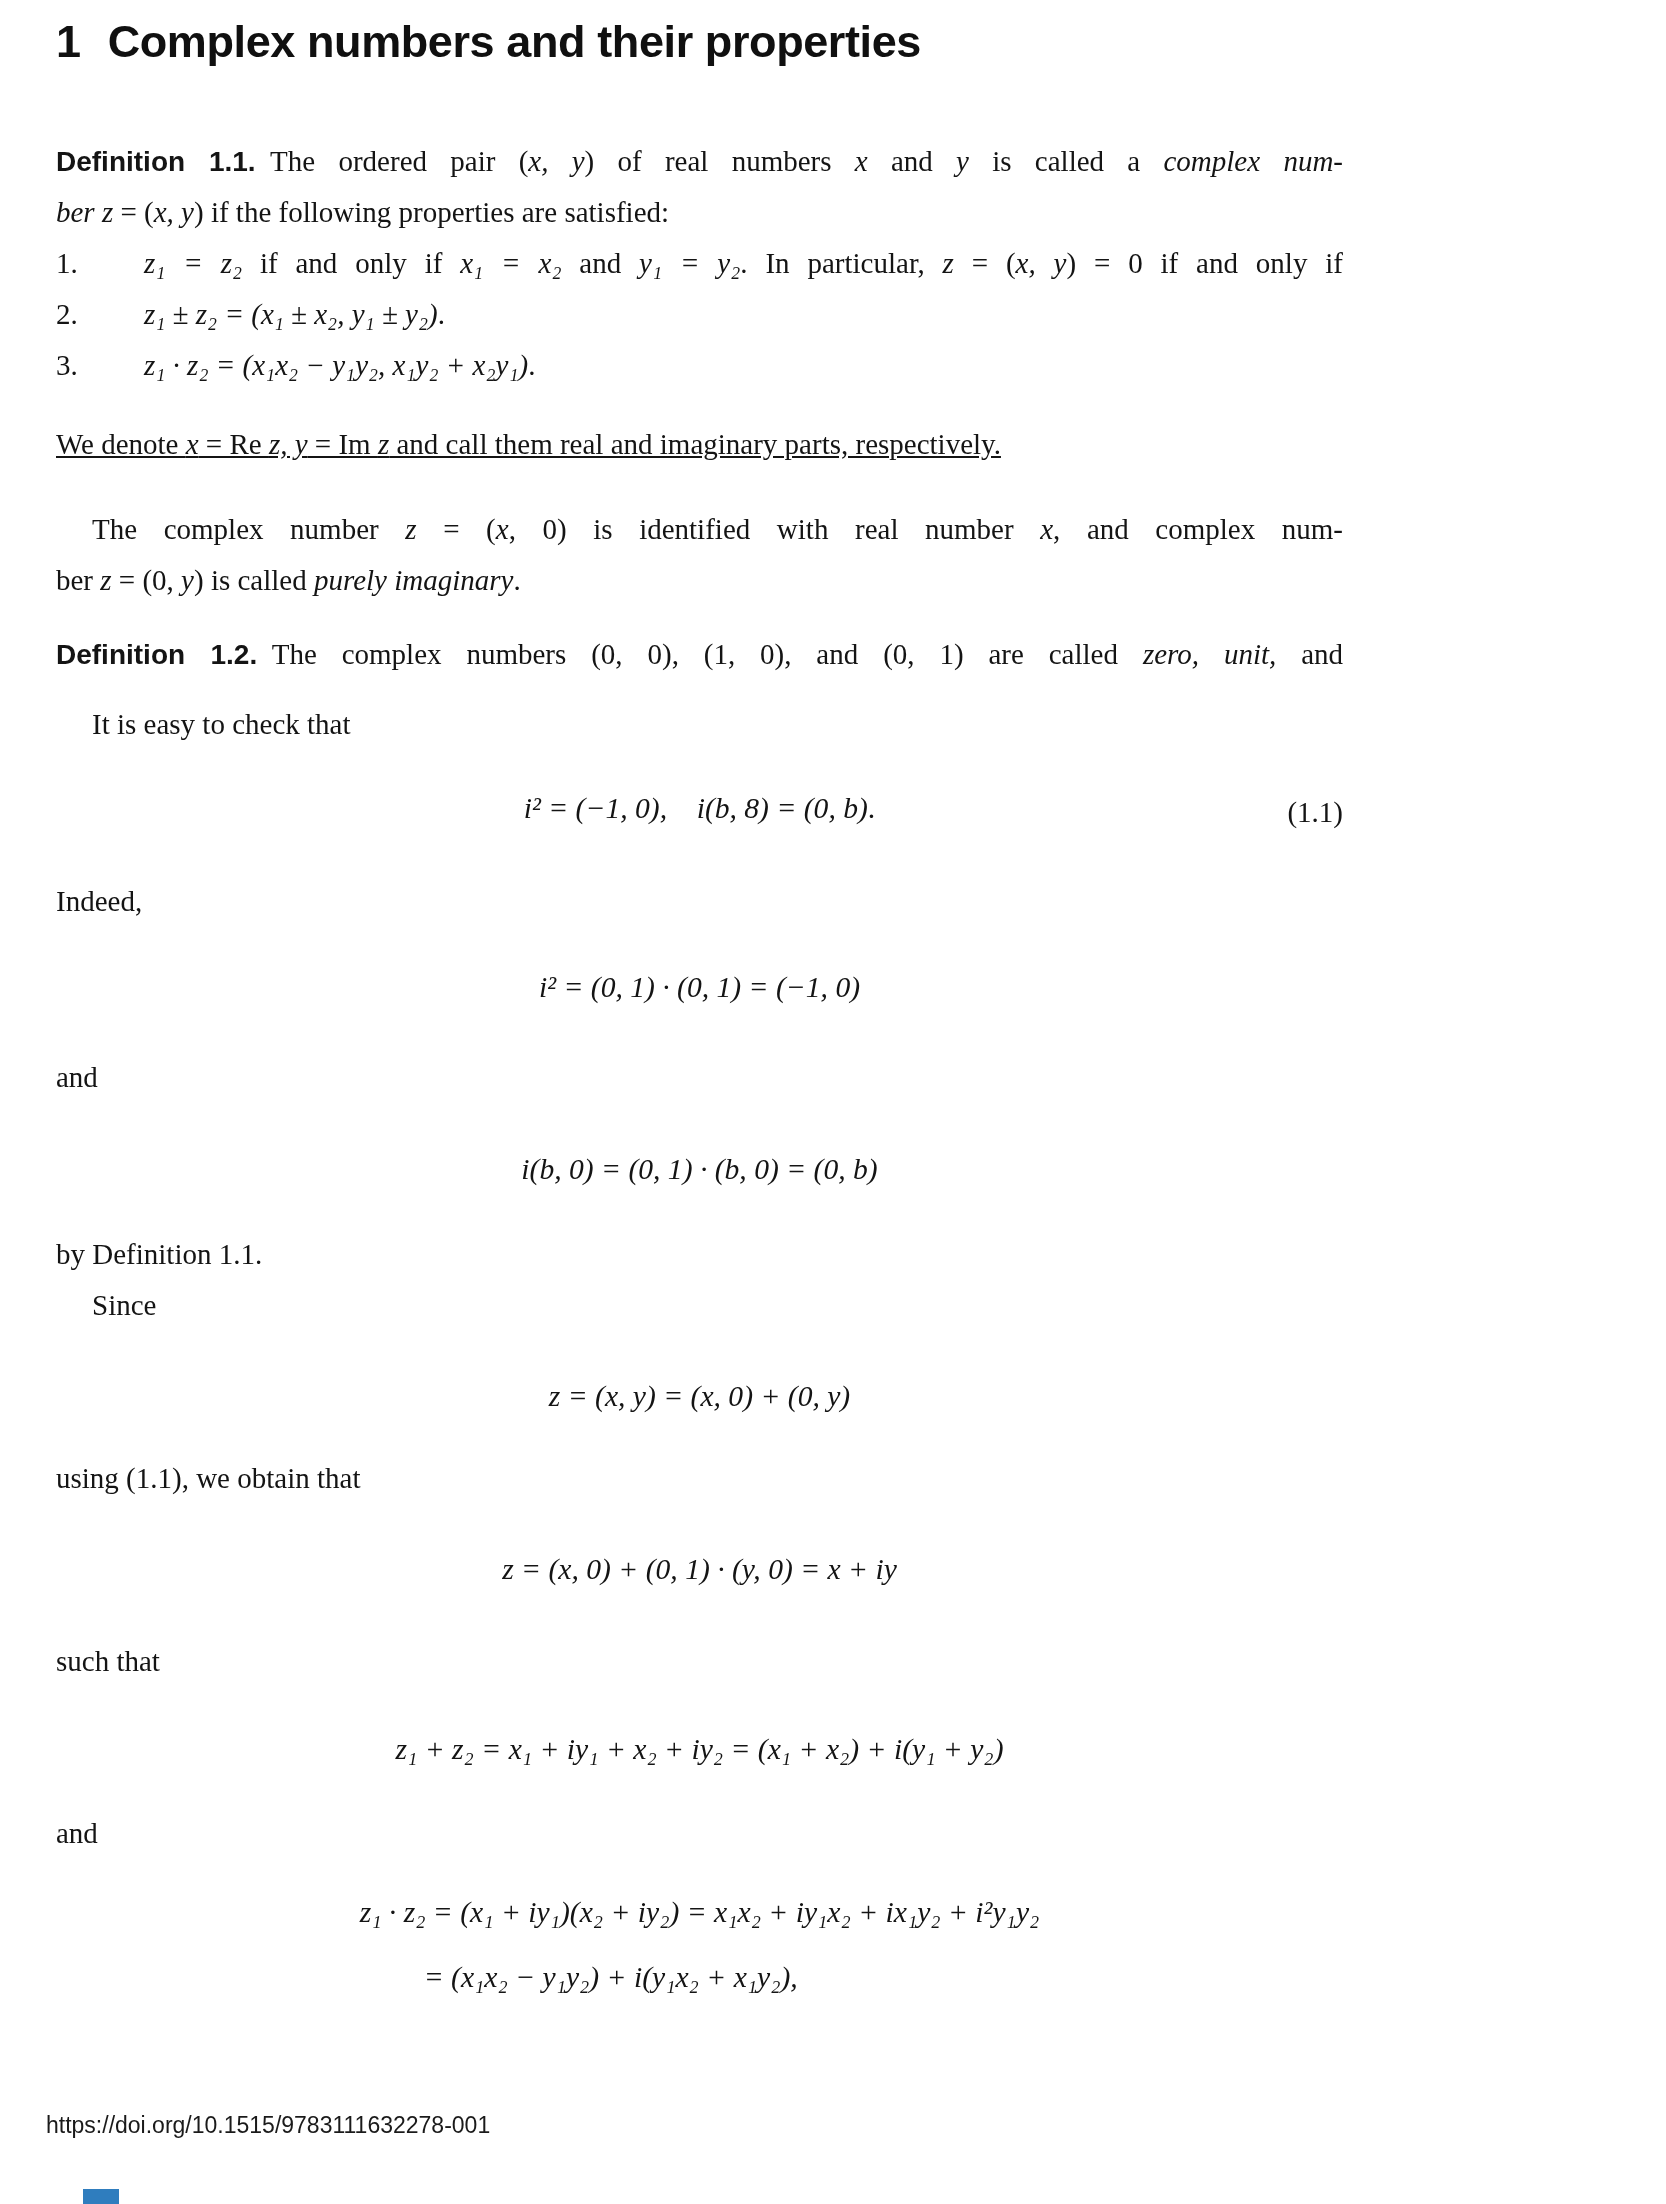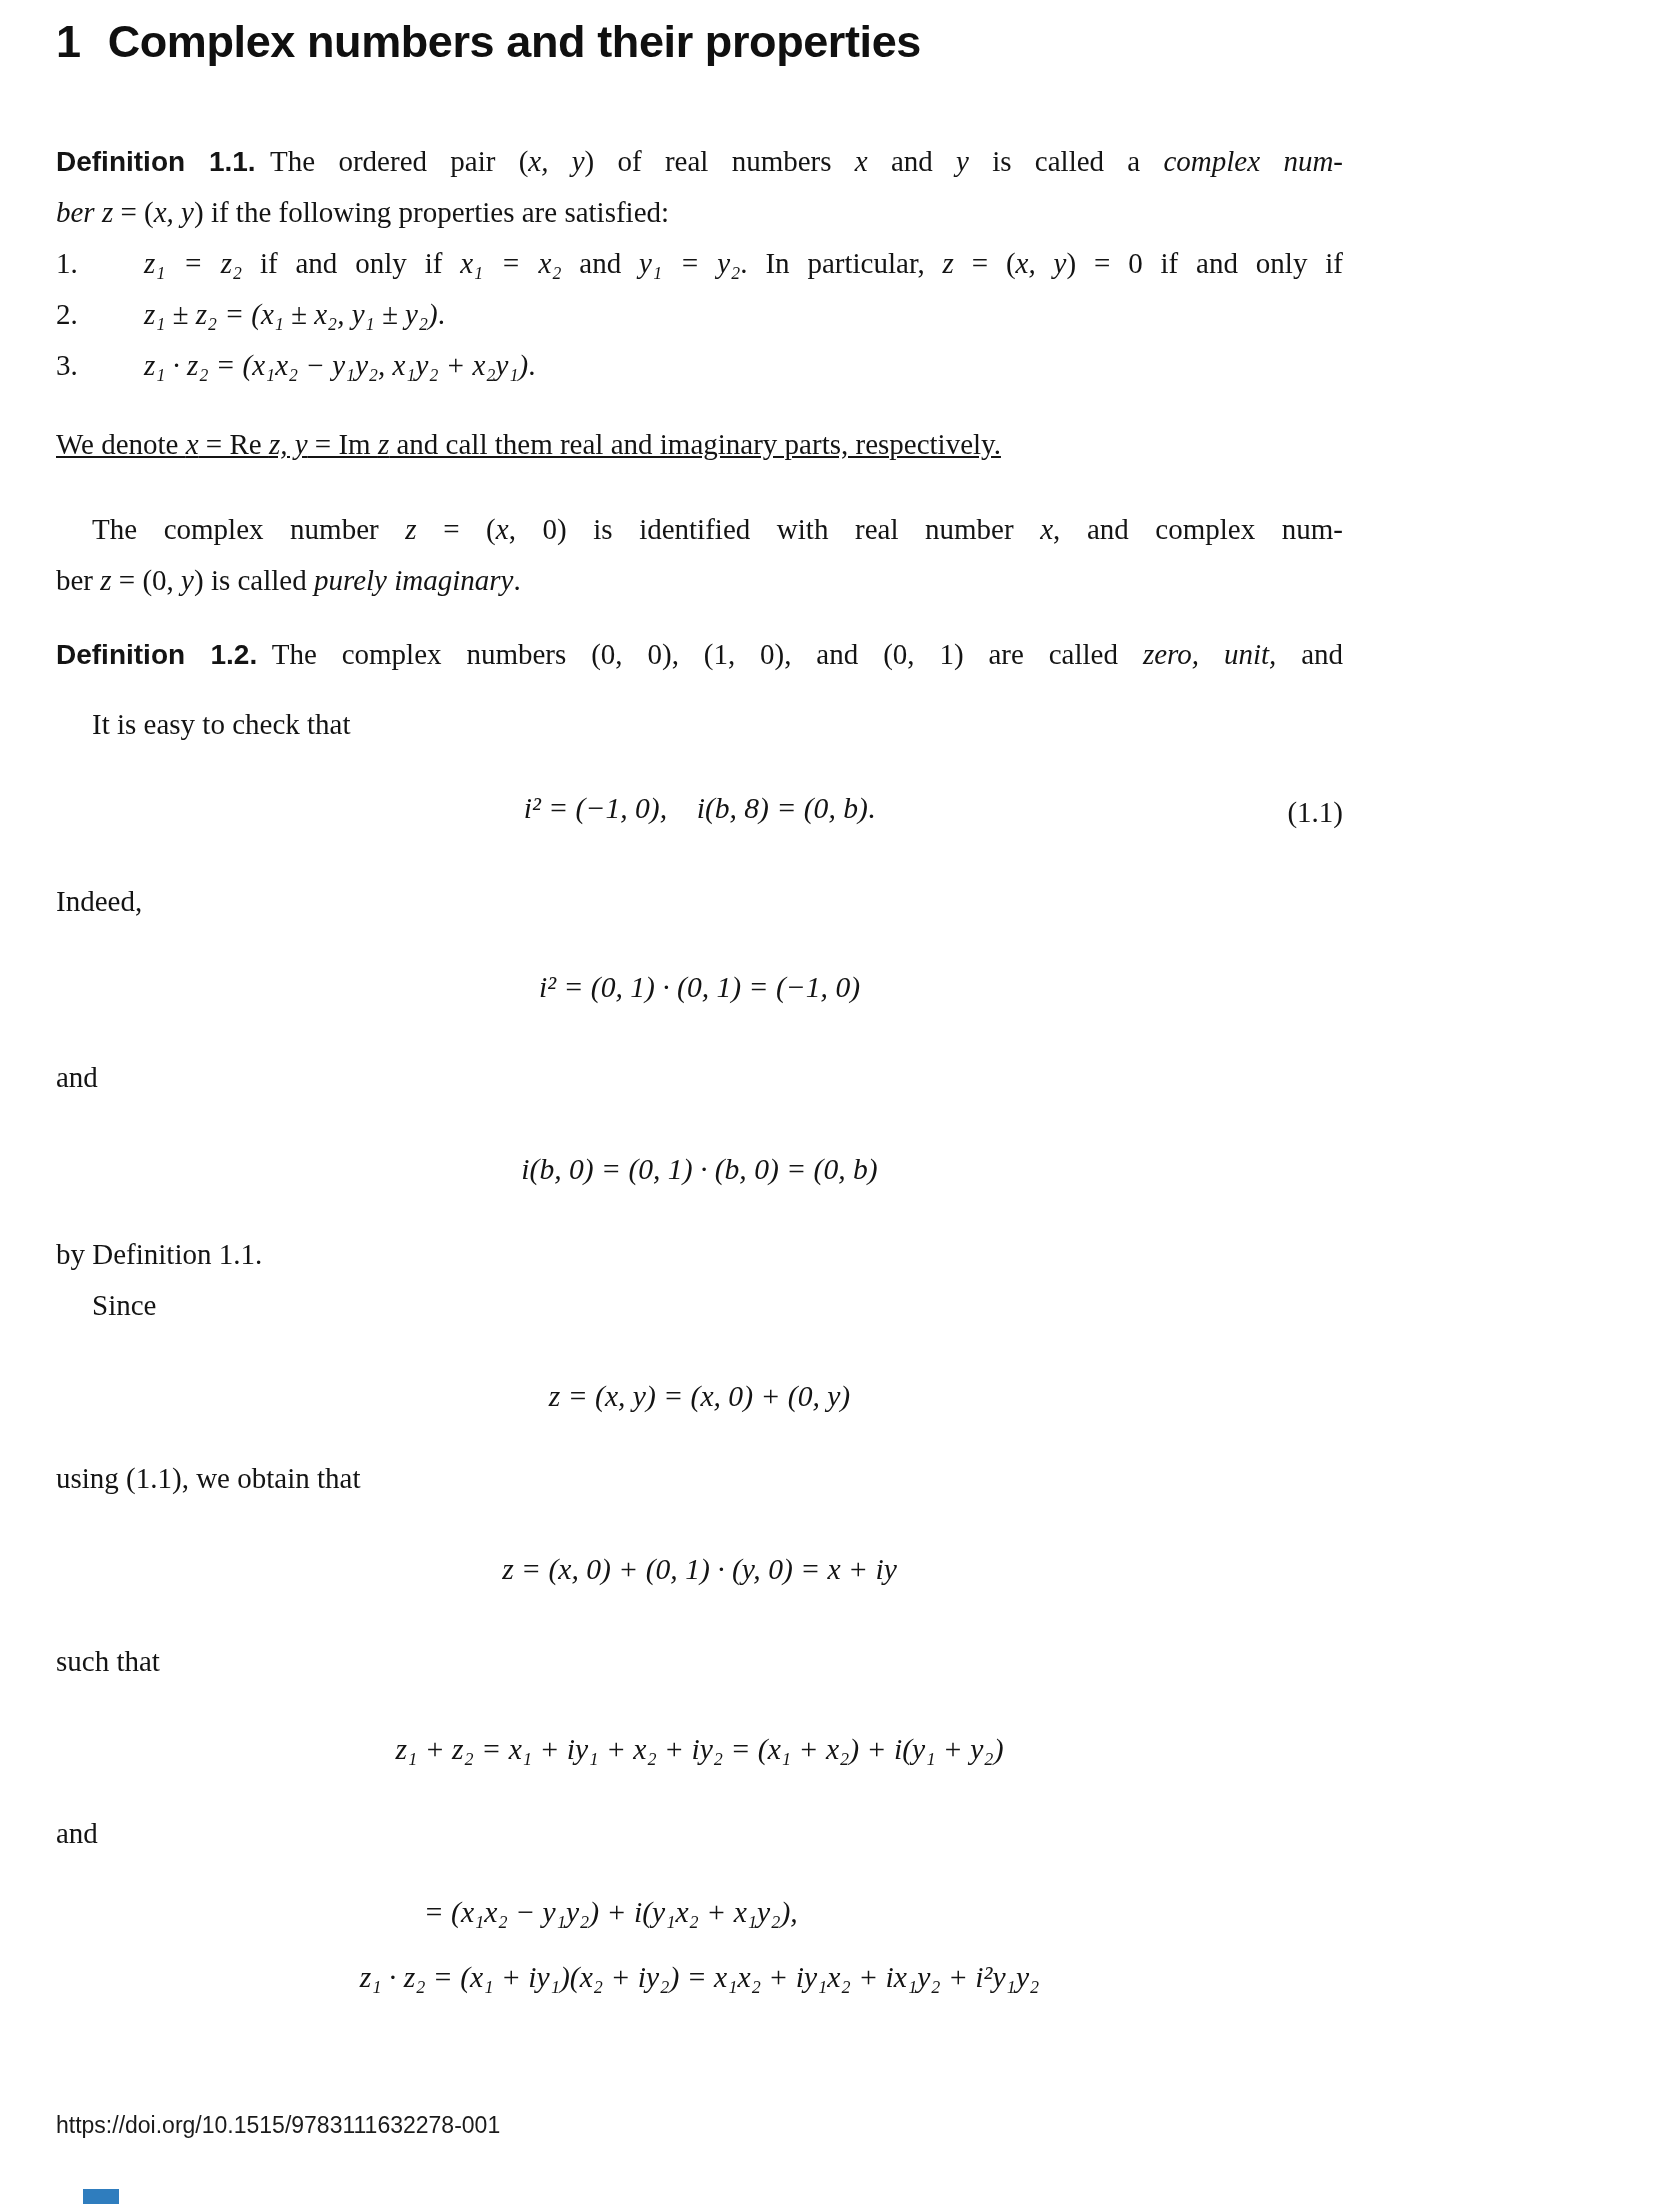--- a/index.html
+++ b/index.html
@@ -64,21 +64,21 @@
   [data-block="by-definition-1-1"]   { margin-top:32px; }
   [data-block="since"]               { margin-top:0; }
   [data-block="eq-z-xy-sum"]         { margin-top:37px; }
   [data-block="using-1-1"]           { margin-top:29.6px; }
   [data-block="eq-z-x-iy"]           { margin-top:37px; }
   [data-block="such-that"]           { margin-top:39px; }
   [data-block="eq-z1-plus-z2"]       { margin-top:34px; }
   [data-block="and-2"]               { margin-top:31px; }
   [data-block="eq-z1-times-z2"]      { margin-top:20.6px; }
   .doi-footer {
-    position:absolute; left:56px; top:2112px;
+    position:absolute; left:46px; top:2112px;
     font-family:"Liberation Sans","DejaVu Sans",sans-serif;
     font-size:23px; color:#1a1a1a;
   }
   .brand-bar {
     position:absolute; left:83px; top:2189px;
     width:36px; height:16px;
   }
 </style>
 </head>
 <body>
@@ -147,19 +147,19 @@
           <div class="tline"><span class="s-n">using (1.1), we obtain that</span></div>
         </div>
         <div data-block="eq-z-x-iy" class="eq"><span class="s-i">z = (x, 0) + (0, 1) · (y, 0) = x + iy</span></div>
         <div data-block="such-that">
           <div class="tline"><span class="s-n">such that</span></div>
         </div>
         <div data-block="eq-z1-plus-z2" class="eq"><span class="s-i">z₁ + z₂ = x₁ + iy₁ + x₂ + iy₂ = (x₁ + x₂) + i(y₁ + y₂)</span></div>
         <div data-block="and-2">
           <div class="tline"><span class="s-n">and</span></div>
         </div>
-        <div data-block="eq-z1-times-z2" class="eq-align"><div class="eq-group"><div class="eq-linea eq-line2"><span class="s-i">= (x₁x₂ − y₁y₂) + i(y₁x₂ + x₁y₂),</span></div><div class="eq-linea"><span class="s-i">z₁ · z₂ = (x₁ + iy₁)(x₂ + iy₂) = x₁x₂ + iy₁x₂ + ix₁y₂ + i²y₁y₂</span></div></div></div>
+        <div data-block="eq-z1-times-z2" class="eq-align"><div class="eq-group"><div class="eq-linea"><span class="s-i">z₁ · z₂ = (x₁ + iy₁)(x₂ + iy₂) = x₁x₂ + iy₁x₂ + ix₁y₂ + i²y₁y₂</span></div><div class="eq-linea eq-line2"><span class="s-i">= (x₁x₂ − y₁y₂) + i(y₁x₂ + x₁y₂),</span></div></div></div>
       </div>
   </div>
   <div class="doi-footer">https://doi.org/10.1515/9783111632278-001</div>
   <div class="brand-bar" style="background: rgb(47, 125, 190);"></div>
 </div>
 
 
 </body></html>

